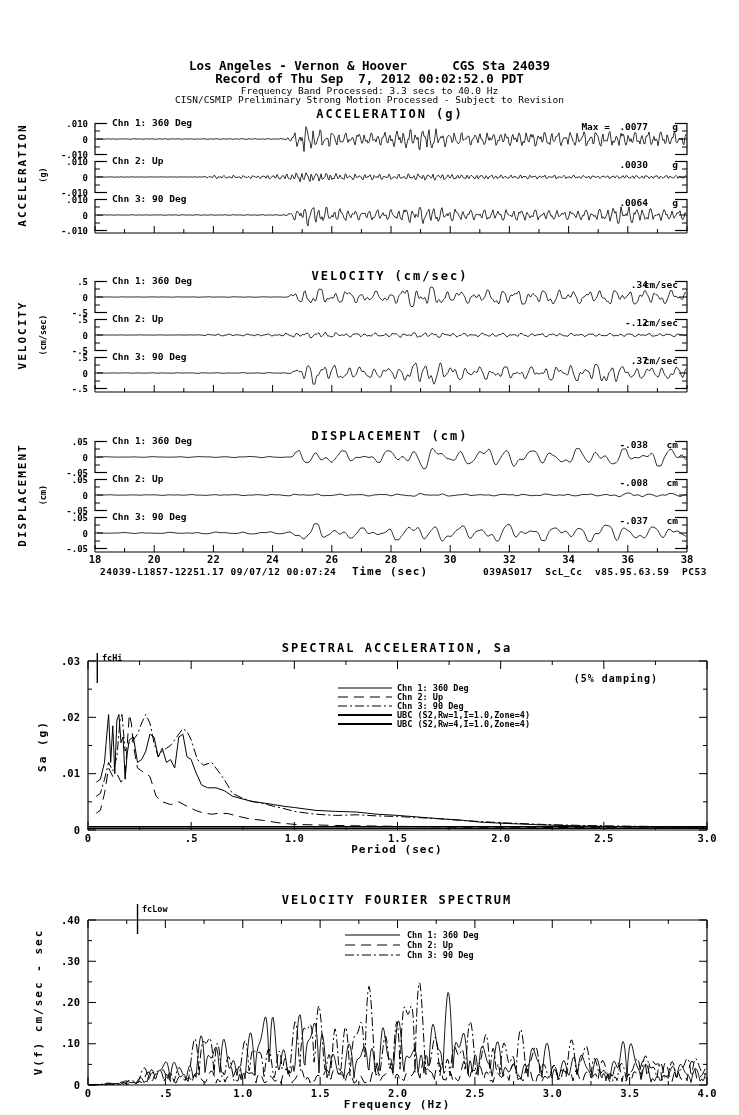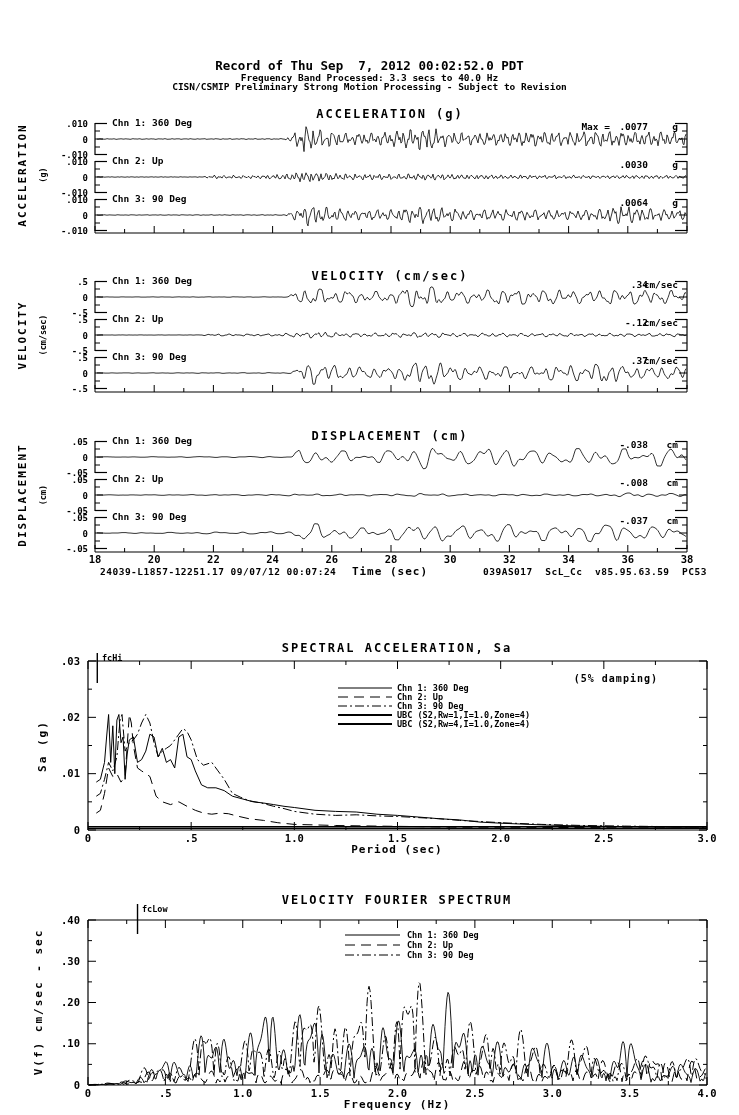--- a/index.html
+++ b/index.html
@@ -1,38 +1,39 @@
 <!DOCTYPE html>
 <html><head>
 <meta charset="utf-8">
 <style>
   html,body{margin:0;padding:0;background:#ffffff;}
   #page{position:relative;width:739px;height:1115px;background:#ffffff;overflow:hidden;
         font-family:"DejaVu Sans Mono",monospace;color:#000;}
   #hdr{position:absolute;top:60px;left:0;width:739px;text-align:center;line-height:1.02;}
   #hdr div{white-space:pre;}
   .h-big{font-size:12.5px;font-weight:bold;}
-  .h-small{font-size:9.5px;font-weight:bold;}
+  .h-small{font-size:9.5px;font-weight:normal;}
   svg text{font-family:"DejaVu Sans Mono",monospace;fill:#000;}
   .t-title{font-size:12px;letter-spacing:2px;font-weight:bold;}
   .t-side{font-size:11px;letter-spacing:2px;font-weight:bold;}
   .t-axlab{font-size:11px;letter-spacing:1px;font-weight:bold;}
   .t-small{font-size:9.5px;font-weight:bold;letter-spacing:0.5px;}
   .t-tiny{font-size:8.5px;font-weight:bold;}
   .t-note{font-size:10px;font-weight:bold;letter-spacing:1px;}
 </style>
 </head>
 <body>
 
 <div id="page">
 
   <div id="hdr">
+    <div class="h-big">Los Angeles - Vernon &amp; Hoover      CGS Sta 24039</div>
     <div class="h-big">Record of Thu Sep  7, 2012 00:02:52.0 PDT</div>
     <div class="h-small">Frequency Band Processed: 3.3 secs to 40.0 Hz</div>
-    <div class="h-small">CISN/CSMIP Preliminary Strong Motion Processing - Subject to Revision</div>
+    <div class="h-small">CISN/CSMIP Preliminary Strong Motion Processed - Subject to Revision</div>
   </div>
 
   <svg id="plot" width="739" height="1115" viewBox="0 0 739 1115">
 
     <text class="t-title" x="390" y="118" text-anchor="middle">ACCELERATION (g)</text>
     <text class="t-title" x="390" y="280" text-anchor="middle">VELOCITY (cm/sec)</text>
     <text class="t-title" x="390" y="440" text-anchor="middle">DISPLACEMENT (cm)</text>
     <text class="t-title" x="397" y="652" text-anchor="middle">SPECTRAL ACCELERATION, Sa</text>
     <text class="t-title" x="397" y="904" text-anchor="middle">VELOCITY FOURIER SPECTRUM</text>
 

